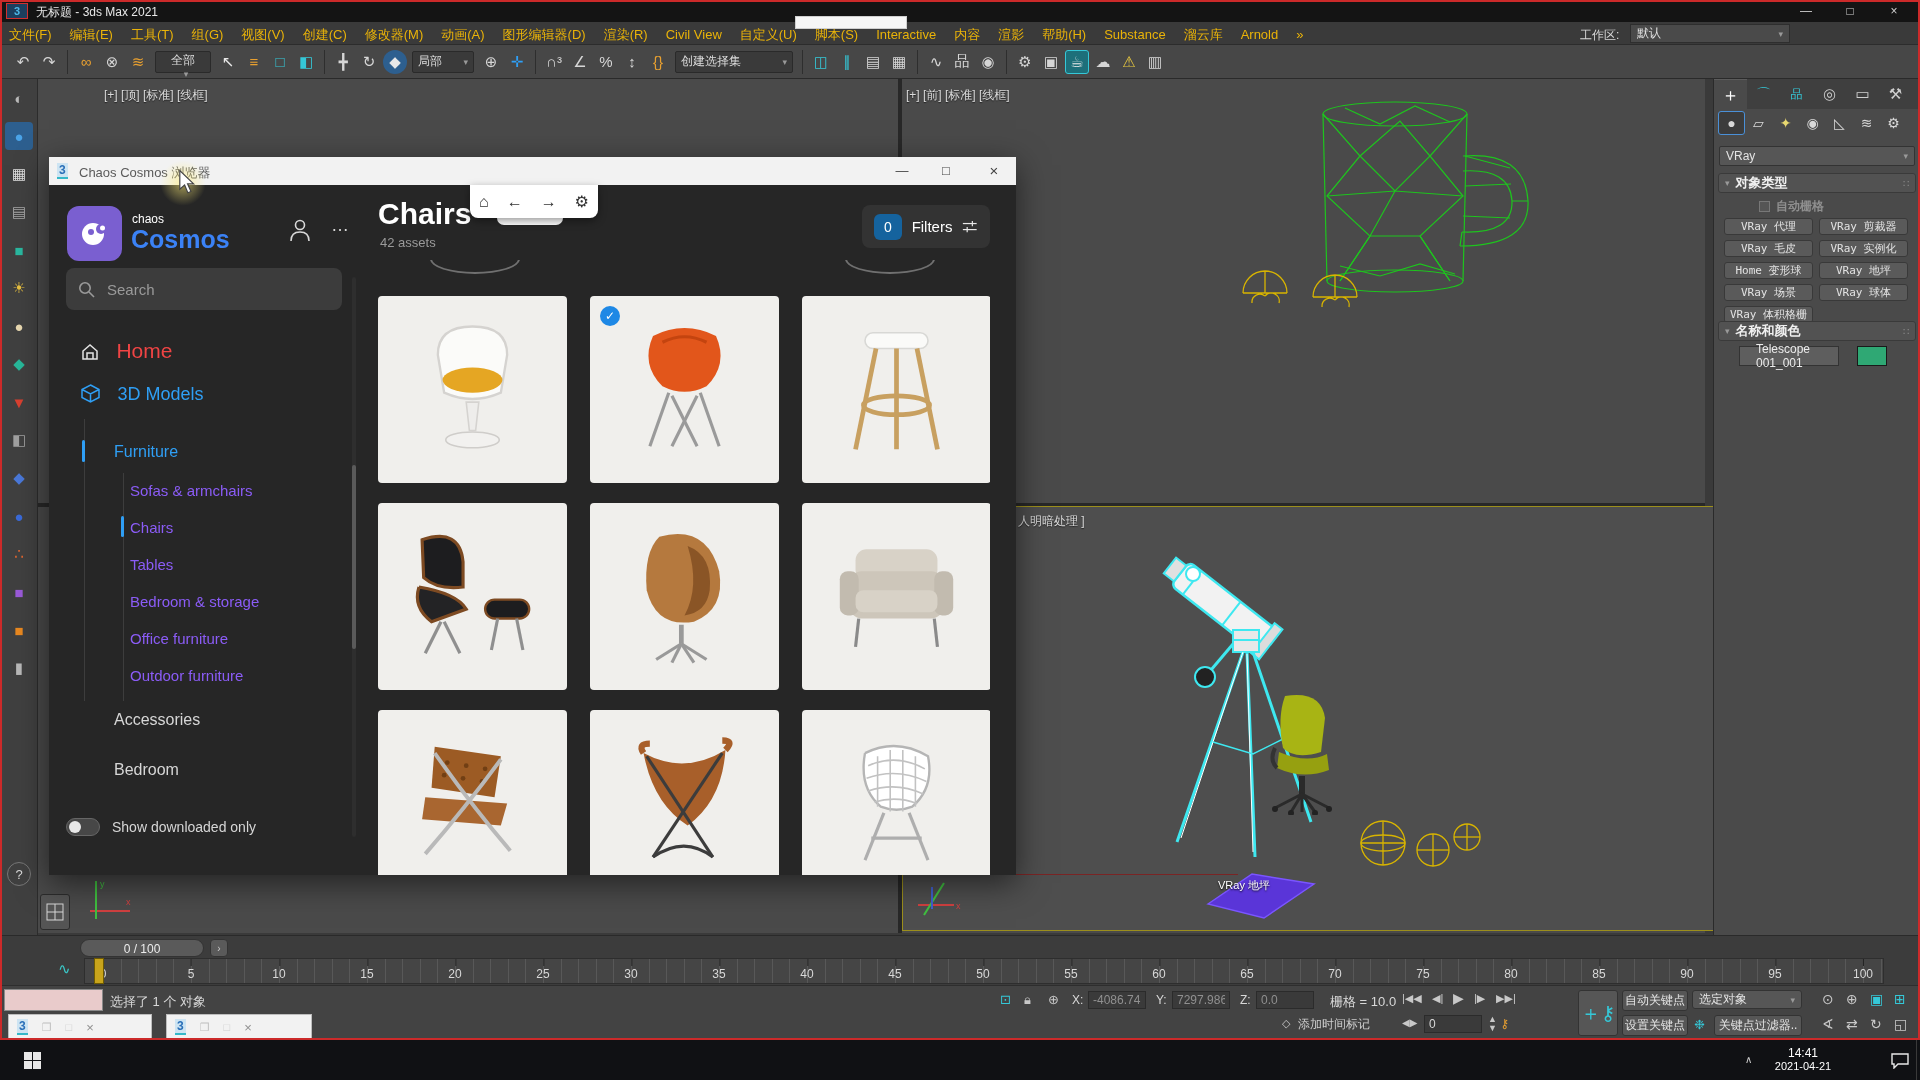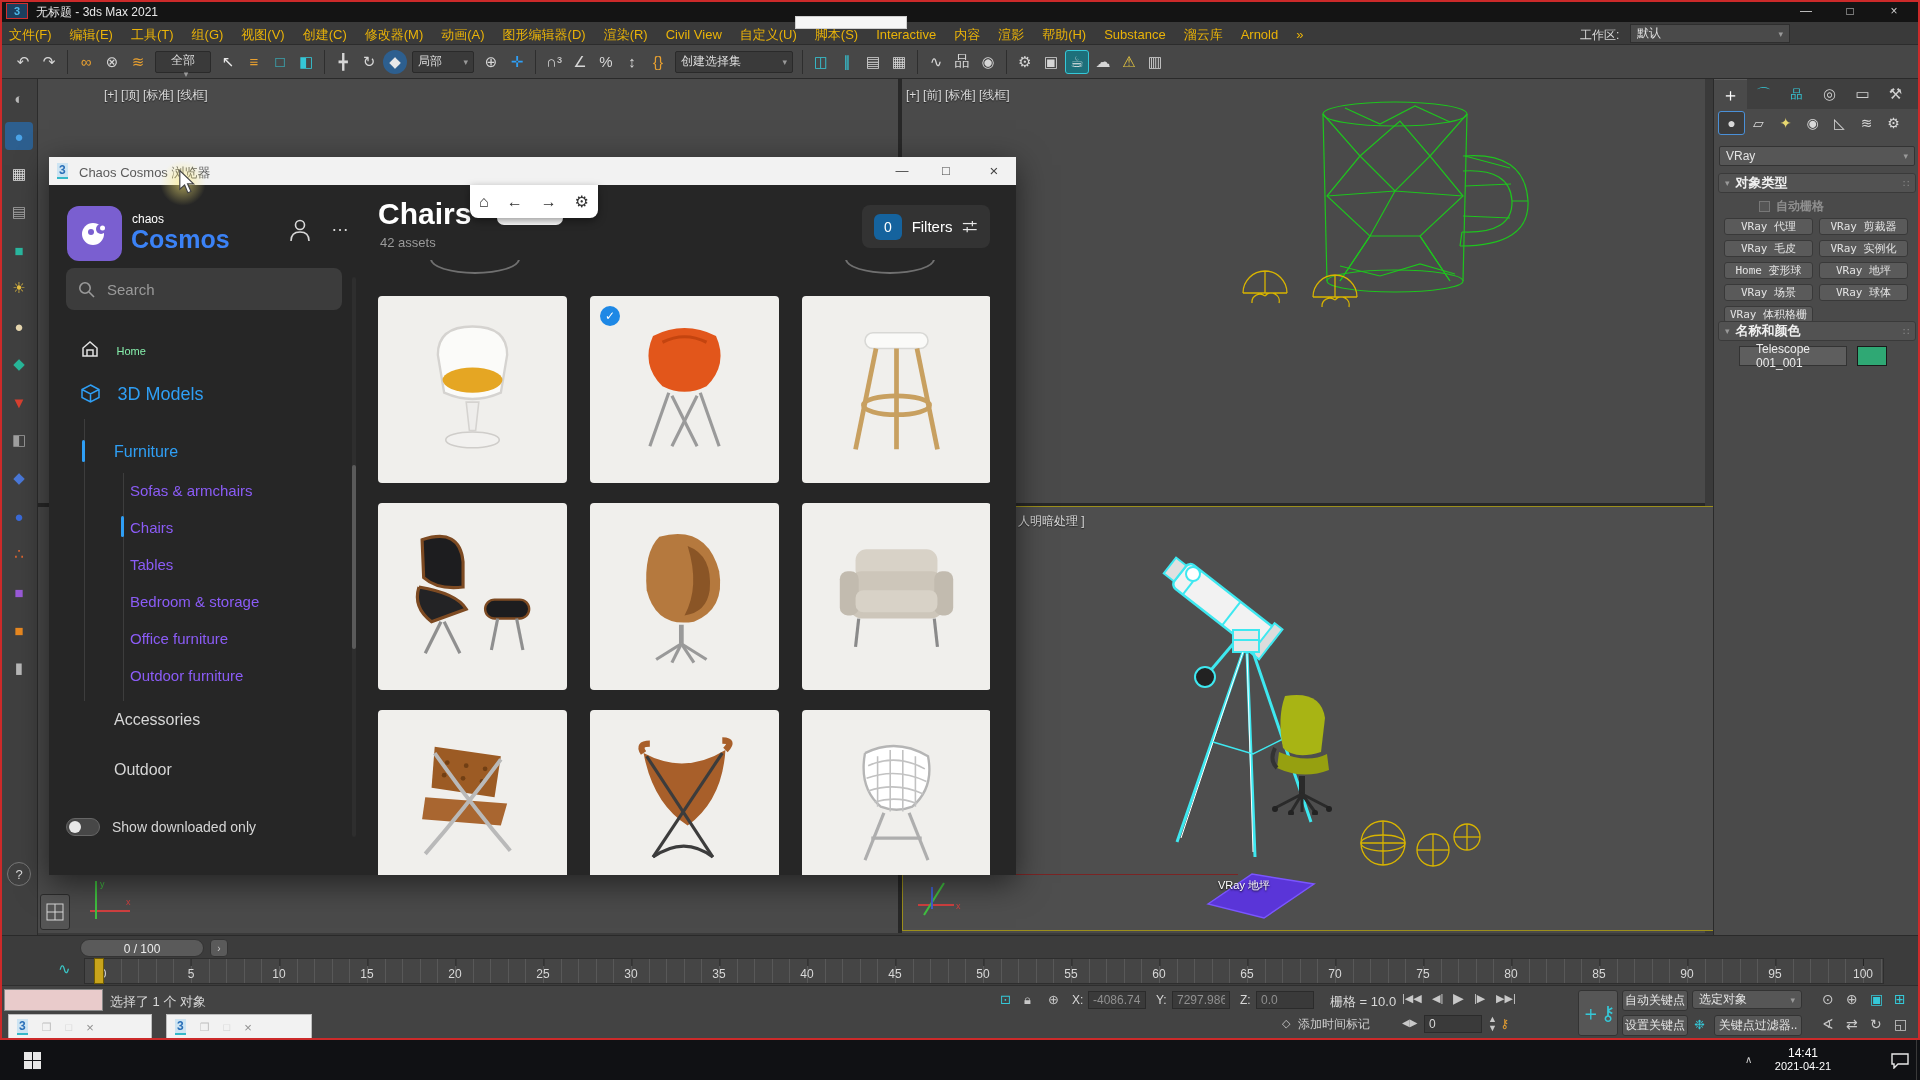--- a/index.html
+++ b/index.html
@@ -66,21 +66,21 @@
   .mini-win{top:28px;height:26px;background:#f2f2f2;border:1px solid #bdbdbd;display:flex;align-items:center;padding:0 8px;gap:14px;}
   .mini-3{color:#2a6fb8;background:#cde4f2;font-weight:bold;font-size:12px;padding:0 2px;border-bottom:2px solid #35b8c8;}
   
   .taskbar{left:0;top:1040px;width:1920px;height:40px;background:#101114;color:#fff;}
   .start-grid{display:grid;grid-template-columns:8px 8px;grid-template-rows:8px 8px;gap:1px;}
   .start-grid div{background:#e8e8e8;}
   
   .cosmos{left:49px;top:157px;width:967px;height:718px;background:#262626;box-shadow:0 8px 30px rgba(0,0,0,.55);overflow:hidden;z-index:20;}
   .cos-title{left:0;top:0;width:967px;height:28px;background:#f2f2f2;color:#5a5a5a;font-size:13px;}
   .cos-ctl{top:0;width:44px;height:28px;color:#444;text-align:center;line-height:28px;font-size:13px;}
-  .side-item{color:#86efac;font-size:11px;}
+  .side-item{color:#ef4444;font-size:21px;}
   .blue{color:#2f9ff5;}
   .side-sub{position:absolute;left:81px;color:#8b5cf6;font-size:15px;white-space:nowrap;}
   .side-sec{position:absolute;left:65px;color:#d6d6d6;font-size:16px;}
   .search-box{left:17px;top:111px;width:276px;height:42px;background:#3c3c3c;border-radius:8px;display:flex;align-items:center;padding:0 12px;gap:10px;}
   .search-box input{background:transparent;border:none;outline:none;color:#c8c8c8;font-size:15px;width:200px;}
   .search-box input::placeholder{color:#9a9a9a;}
   .cards{left:329px;top:139px;width:612px;height:579px;display:grid;grid-template-columns:189px 189px 189px;grid-auto-rows:187px;gap:20px 23px;overflow:hidden;}
   .card{background:#f0efec;border-radius:4px;position:relative;overflow:hidden;}
   .card svg{width:100%;height:100%;}
   .badge{position:absolute;left:10px;top:10px;width:20px;height:20px;border-radius:50%;background:#1e88e5;color:#fff;font-size:12px;text-align:center;line-height:20px;}
@@ -359,21 +359,21 @@
         <button class="vray-btn">VRay 地坪</button>
         <button class="vray-btn">VRay 场景</button>
         <button class="vray-btn">VRay 球体</button>
         <button class="vray-btn">VRay 体积格栅</button>
       </div>
     <div class="abs rollout" style="left:4px;top:242px;width:198px;height:20px;">
       <span style="color:#9a9a9a;font-size:9px;margin-right:6px;">▾</span>
       <span>名称和颜色</span>
       <span class="grip">∷</span>
     </div>
-    <div class="abs name-field" style="left:25px;top:267px;width:108px;height:20px;padding-left:16px;">
+    <div class="abs name-field" style="left:25px;top:267px;width:100px;height:20px;padding-left:16px;">
       <span>Telescope 001_001</span>
     </div>
     <div class="abs" style="left:143px;top:267px;width:30px;height:20px;background:#2fa874;border:1px solid #1a1a1a;"></div>
   </div>
 
   <div class="abs timeline">
     <div class="abs curve-ico">∿</div>
     <div class="abs range-pill"><span>0 / 100</span></div>
     <div class="abs next-btn"><span>›</span></div>
     <div class="abs ruler" id="frame-ruler">
@@ -543,21 +543,21 @@
         <div class="side-sub" style="top: 325px;">Sofas &amp; armchairs</div>
         <div class="active-bar" style="left: 72px; top: 359px; height: 21px;"></div>
         <div class="side-sub blue" style="top: 362px;">Chairs</div>
         <div class="side-sub" style="top: 399px;">Tables</div>
         <div class="side-sub" style="top: 436px;">Bedroom &amp; storage</div>
         <div class="side-sub" style="top: 473px;">Office furniture</div>
         <div class="side-sub" style="top: 510px;">Outdoor furniture</div>
       </div>
     <div id="other-sections">
         <div class="side-sec" style="top: 554px;">Accessories</div>
-        <div class="side-sec" style="top: 604px;">Outdoor</div>
+        <div class="side-sec" style="top: 604px;">Bedroom</div>
       </div>
 
     <div class="abs toggle">
         <div class="knob"></div>
       </div>
     <div class="abs" style="left:63px;top:662px;color:#d6d6d6;font-size:14px;">Show downloaded only</div>
 
     <div class="scrollbar abs"></div>
     <div class="scroll-thumb abs"></div>
 

